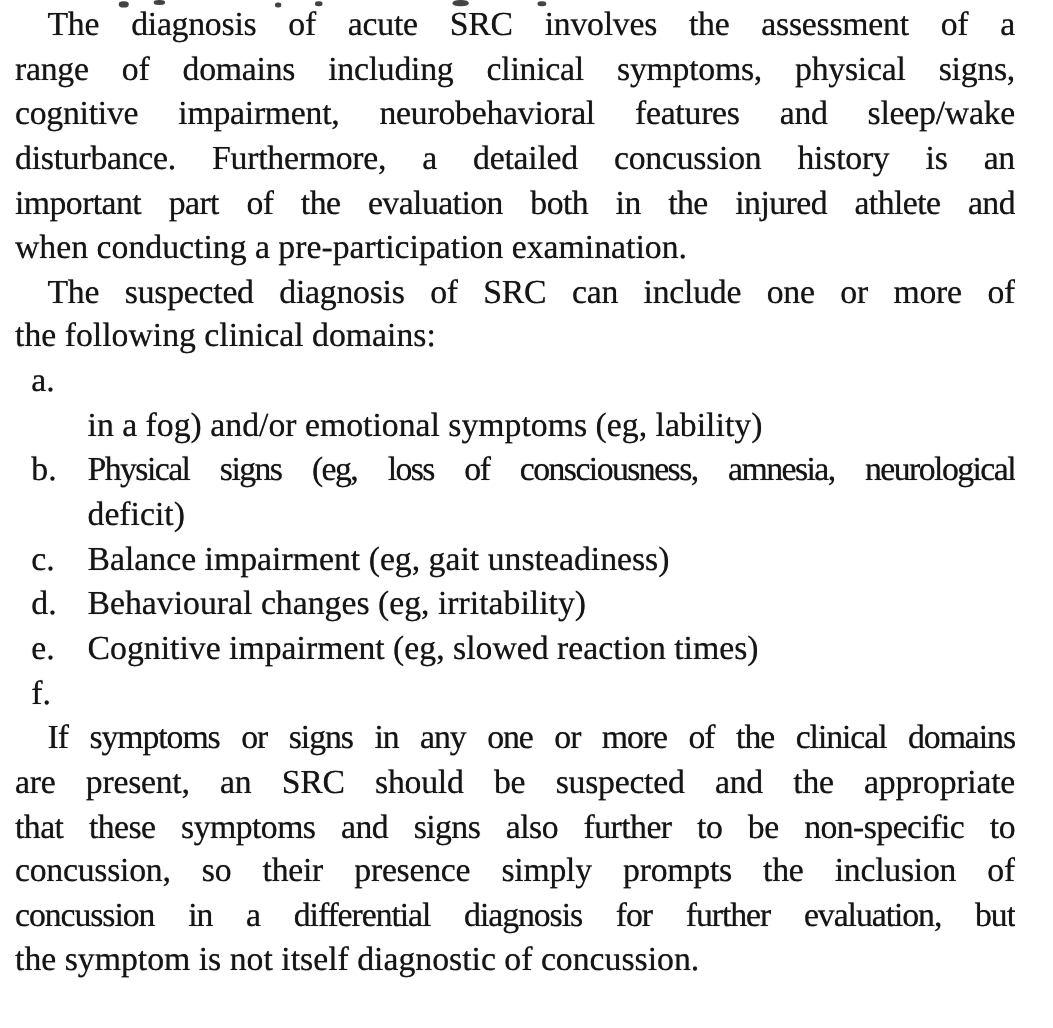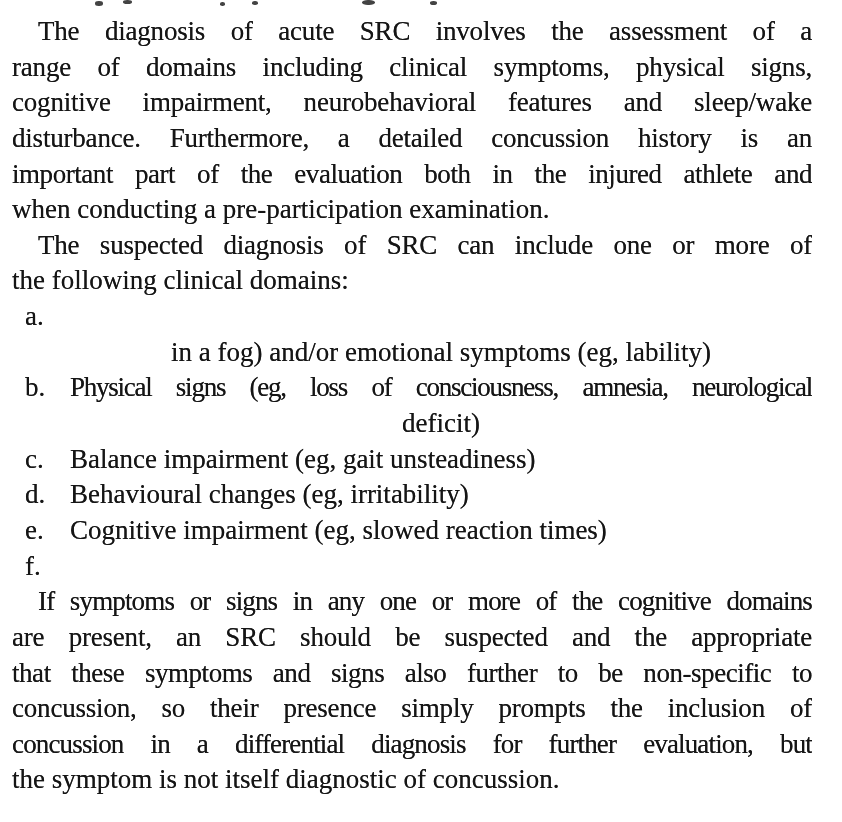--- a/index.html
+++ b/index.html
@@ -12,21 +12,21 @@
     width: 842px;
     height: 822px;
     background: #ffffff;
     overflow: hidden;
     font-family: "Liberation Serif", "DejaVu Serif", serif;
     color: #151515;
   }
   .textblock {
     position: absolute;
     left: 12px;
-    top: 14px;
+    top: 2px;
     width: 800px;
   }
   .ln {
     height: 35.65px;
     line-height: 35.65px;
     font-size: 27px;
     overflow: hidden;
     text-shadow: 0 0 0.6px rgba(20,20,20,0.75);
     text-align: left;
   }
@@ -35,21 +35,21 @@
     text-align: justify;
     text-align-last: justify;
     letter-spacing: -0.2px;
     word-spacing: -1px;
   }
   
   .ln.in { padding-left: 26px; }
   
   .ln.li { position: relative; padding-left: 58px; }
   
-  .ln.lc { padding-left: 58px; text-align: center; }
+  .ln.lc { padding-left: 58px; }
   .mk {
     position: absolute;
     left: 13px;
     letter-spacing: 0;
     word-spacing: 0;
   }
   
   .ln.t1 { letter-spacing: -0.45px; word-spacing: -1.3px; }
   .ln.t2 { letter-spacing: -0.85px; word-spacing: -1.8px; }
   .ln.t3 { letter-spacing: -1.25px; word-spacing: -2.4px; }
@@ -83,20 +83,20 @@
       <div class="ln j in">The suspected diagnosis of SRC can include one or more of</div>
       <div class="ln">the following clinical domains:</div>
       <div class="ln j li t2"><span class="mk">a.</span></div>
       <div class="ln lc">in a fog) and/or emotional symptoms (eg, lability)</div>
       <div class="ln j li t3"><span class="mk">b.</span><span>Physical signs (eg, loss of consciousness, amnesia, neurological</span></div>
       <div class="ln lc">deficit)</div>
       <div class="ln li"><span class="mk">c.</span><span>Balance impairment (eg, gait unsteadiness)</span></div>
       <div class="ln li"><span class="mk">d.</span><span>Behavioural changes (eg, irritability)</span></div>
       <div class="ln li"><span class="mk">e.</span><span>Cognitive impairment (eg, slowed reaction times)</span></div>
       <div class="ln li"><span class="mk">f.</span></div>
-      <div class="ln j in t2">If symptoms or signs in any one or more of the cognitive domains</div>
+      <div class="ln j in t2">If symptoms or signs in any one or more of the clinical domains</div>
       <div class="ln j">are present, an SRC should be suspected and the appropriate</div>
       <div class="ln j t1">that these symptoms and signs also further to be non-specific to</div>
       <div class="ln j">concussion, so their presence simply prompts the inclusion of</div>
       <div class="ln j t2">concussion in a differential diagnosis for further evaluation, but</div>
       <div class="ln">the symptom is not itself diagnostic of concussion.</div>
     </div>
 </div>
 
 </body></html>

